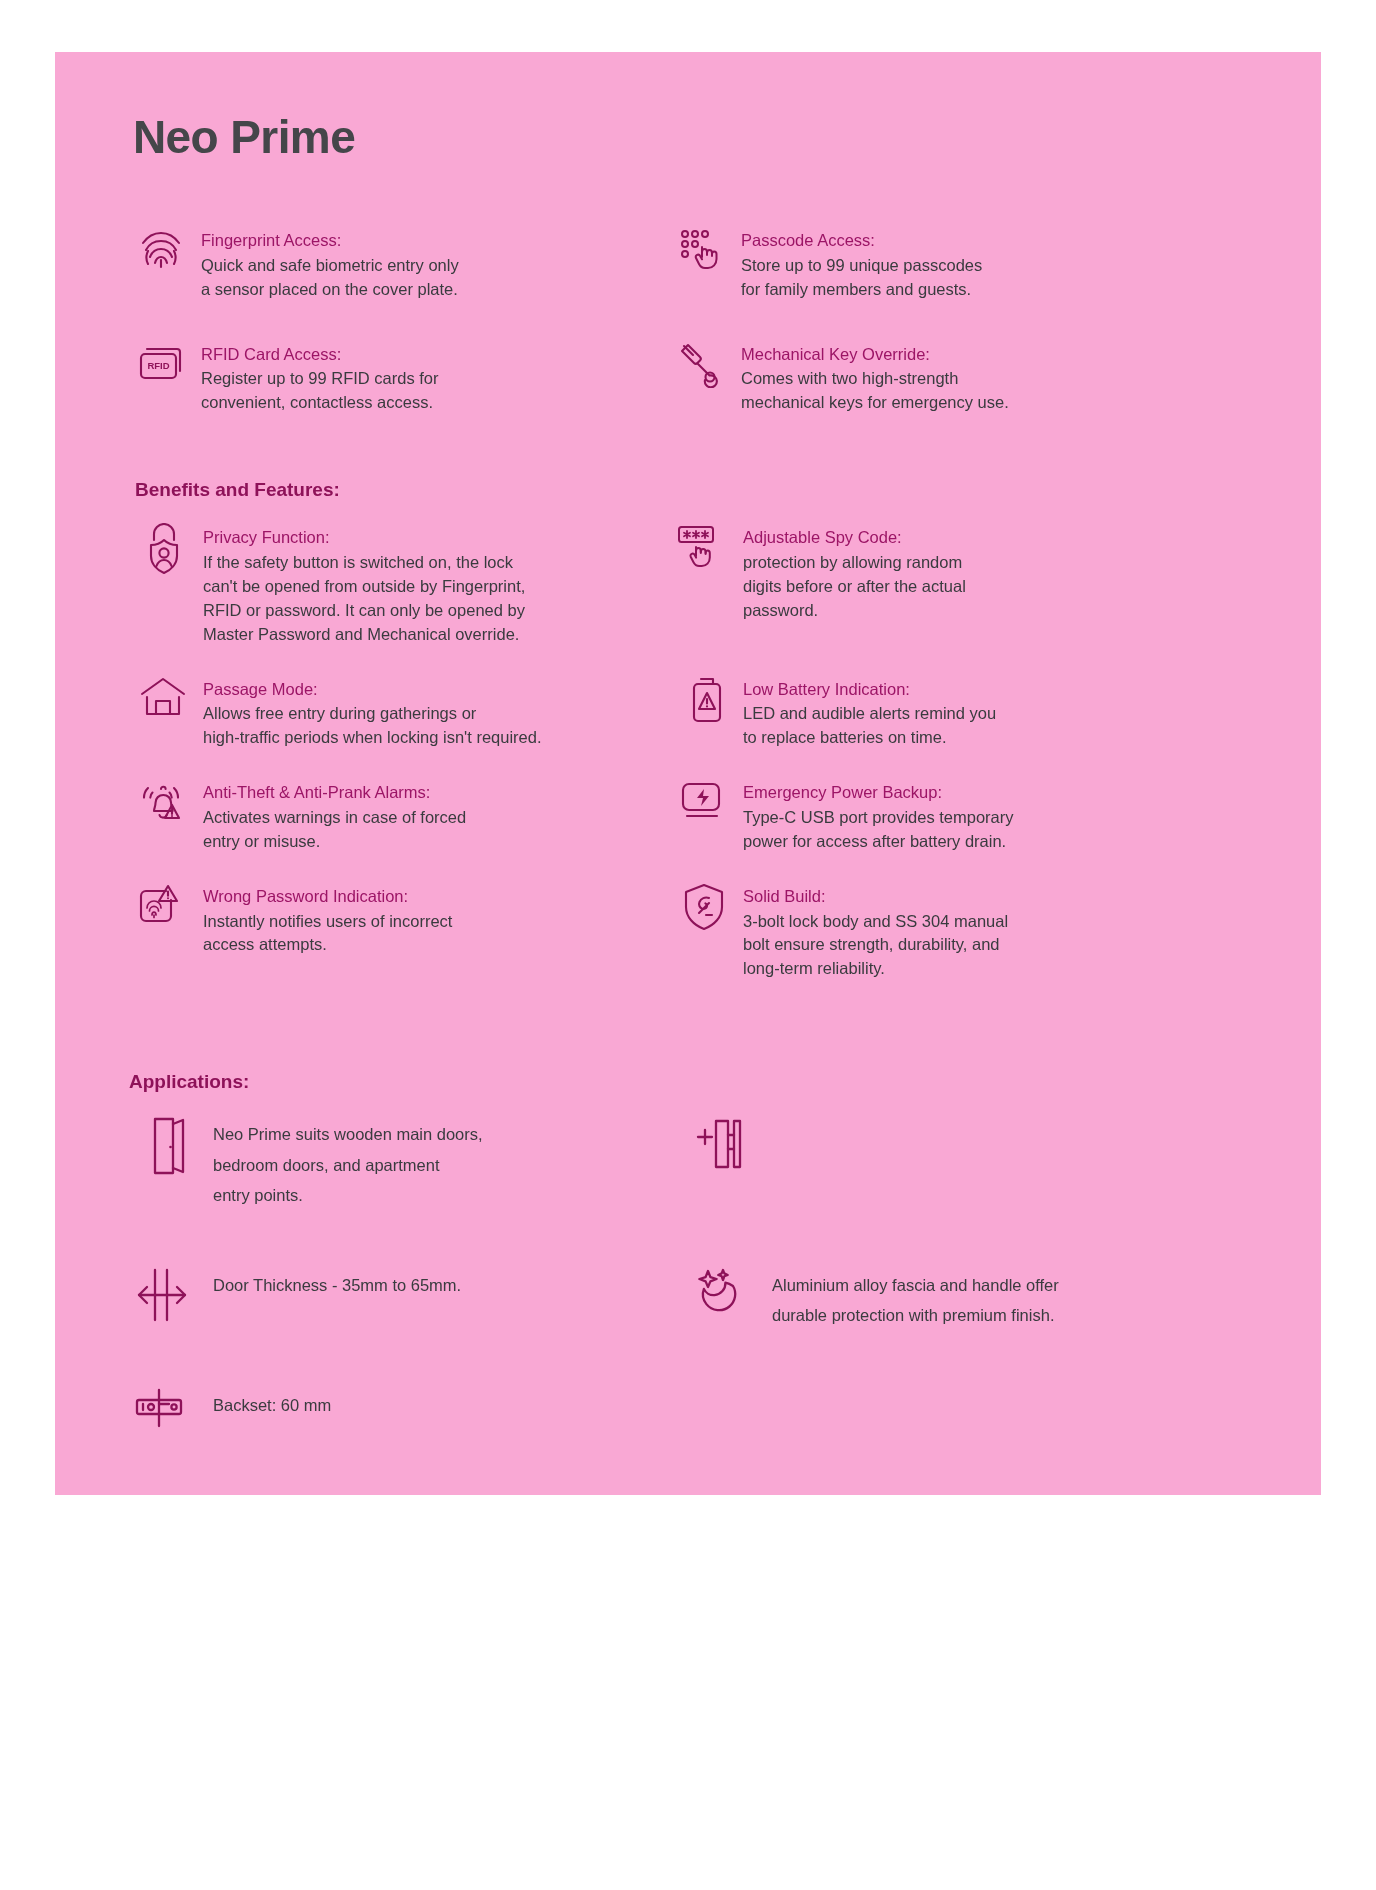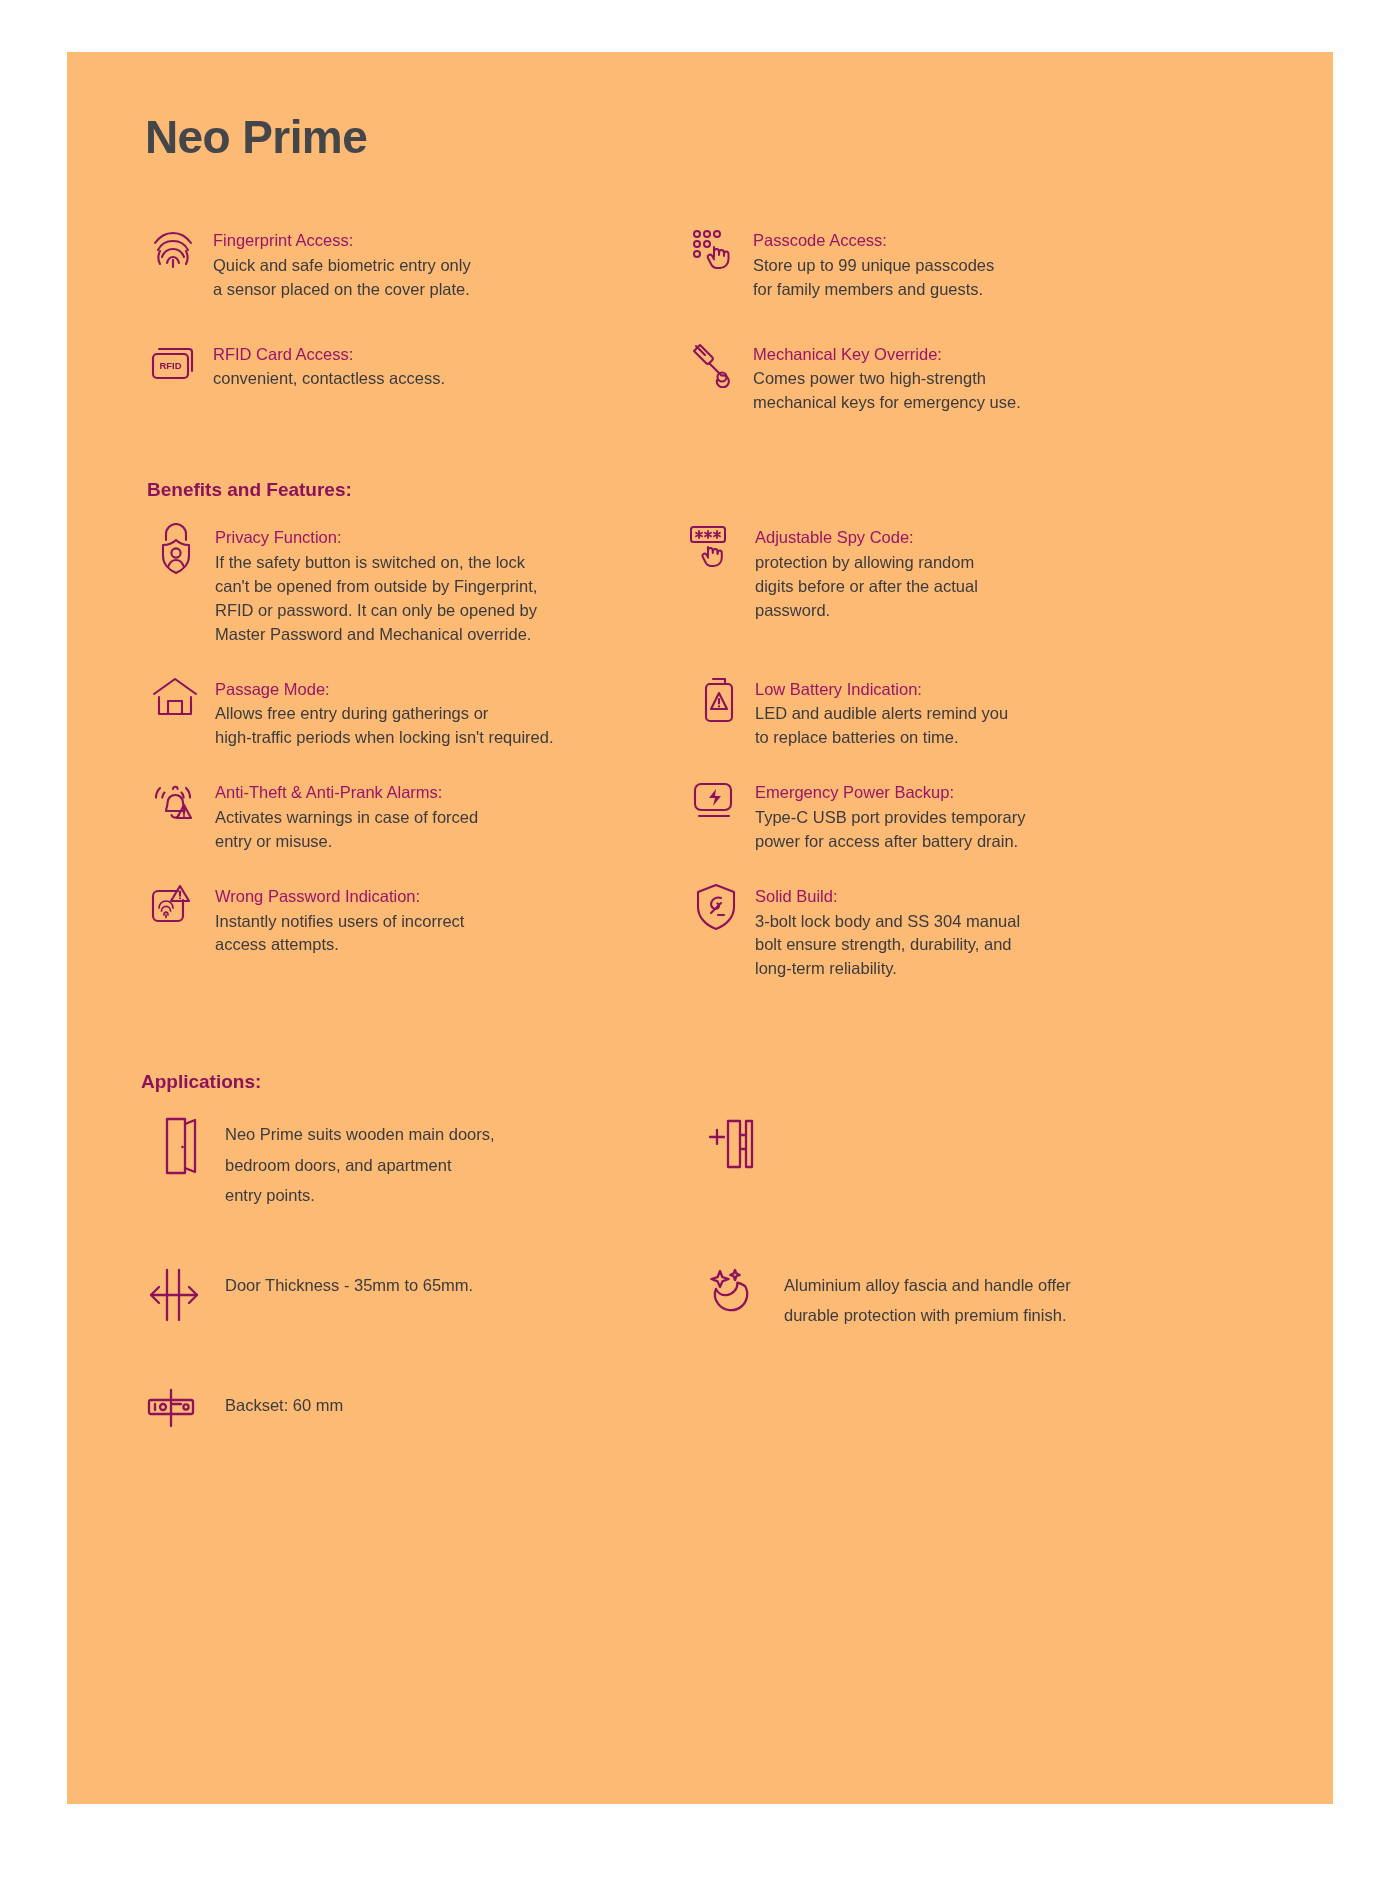--- a/index.html
+++ b/index.html
@@ -3,23 +3,23 @@
 <meta charset="utf-8">
 <style>
   html,body{margin:0;padding:0;}
   body{
     width:1376px;height:1890px;
     background:#ffffff;
     font-family:"Liberation Sans","DejaVu Sans",sans-serif;
     -webkit-font-smoothing:antialiased;
   }
   .page{
-    position:absolute;left:67px;top:52px;
-    width:1266px;height:1752px;
-    background:#fdba74;
+    position:absolute;left:55px;top:52px;
+    width:1266px;height:1443px;
+    background:#f9a8d4;
     box-sizing:border-box;
   }
   .inner{
     position:relative;
     padding:0 78px;
   }
   h1.title{
     margin:0;
     padding-top:58px;
     font-size:46px;
@@ -146,38 +146,39 @@
         <svg width="48" height="44" viewBox="0 0 48 44" fill="none" stroke="currentColor" stroke-width="2.1" stroke-linecap="round" stroke-linejoin="round">
           <path d="M10 9h30a3 3 0 0 1 3 3v3"></path>
           <rect x="4" y="14" width="35" height="24" rx="4"></rect>
           <path d="M43 15v16"></path>
           <text x="21.5" y="29" font-family="Liberation Sans, sans-serif" font-size="9.5" font-weight="700" fill="currentColor" stroke="none" text-anchor="middle">RFID</text>
         </svg>
       </span>
       <div class="txt">
         <p class="hd">RFID Card Access:</p>
         <p class="bd">
+          <span>Register up to 99 RFID cards for</span>
           <span>convenient, contactless access.</span>
         </p>
       </div>
     </div>
 
     <div class="cell">
       <span class="icon">
         <svg width="48" height="48" viewBox="0 0 48 48" fill="none" stroke="currentColor" stroke-width="2.1" stroke-linecap="round" stroke-linejoin="round">
           <path d="M7 6l9 9"></path>
           <path d="M5 11l6-6 12 12c1 1 1 2.4 0 3.4l-2.6 2.6c-1 1-2.4 1-3.4 0z"></path>
           <path d="M20.5 23.5l12 12a6 6 0 1 1-4.5 4.5"></path>
           <circle cx="33" cy="37" r="4.5"></circle>
         </svg>
       </span>
       <div class="txt">
         <p class="hd">Mechanical Key Override:</p>
         <p class="bd">
-          <span>Comes power two high-strength</span>
+          <span>Comes with two high-strength</span>
           <span>mechanical keys for emergency use.</span>
         </p>
       </div>
     </div>
   </div>
 
   <div class="sec-head">Benefits and Features:</div>
 
   <div class="grid benefits">
 

